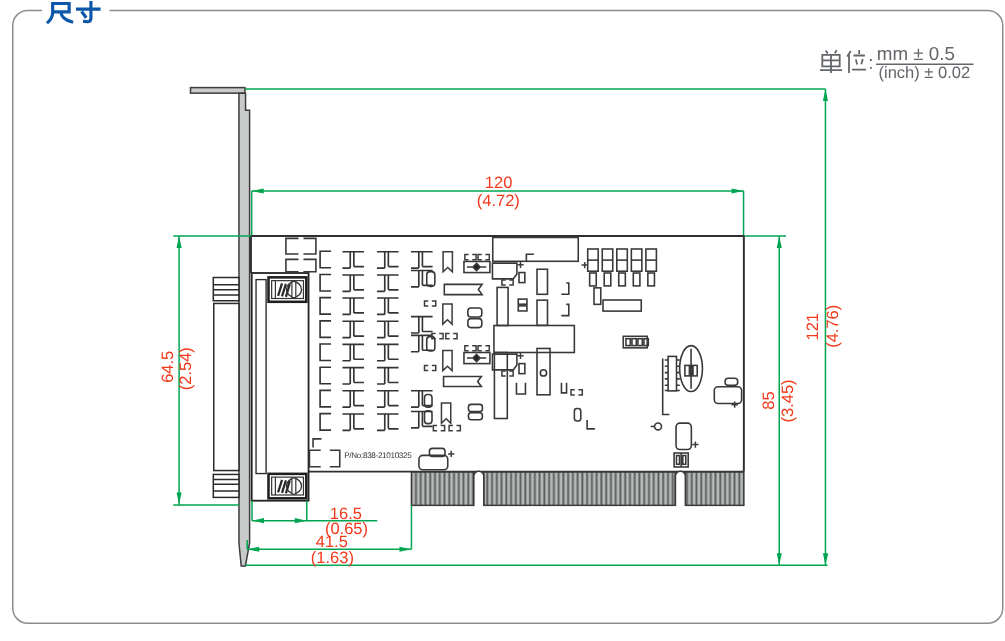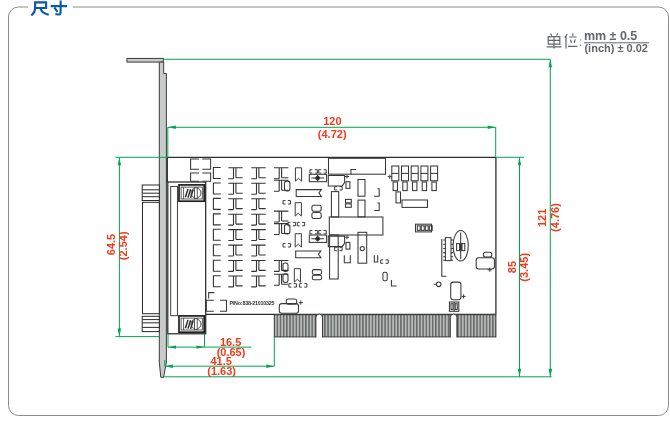--- a/index.html
+++ b/index.html
@@ -1,17 +1,17 @@
 <!DOCTYPE html>
 <html><head>
 <meta charset="utf-8">
 <style>
 html,body{margin:0;padding:0;background:#fff;}
 #page{position:relative;width:670px;height:427px;background:#fff;overflow:hidden;
-font-family:"Liberation Sans",sans-serif;font-weight:bold;}
+font-family:"Liberation Sans",sans-serif;}
 svg{position:absolute;left:0;top:0;}
 </style>
 </head>
 <body>
 <div id="page">
 <svg width="670" height="427" viewBox="0 0 670 427">
 <defs>
 <pattern id="fp" width="3.17" height="4" patternUnits="userSpaceOnUse">
  <rect width="3.17" height="4" fill="#b7bab9"></rect>
  <rect x="0.9" width="1.25" height="4" fill="#585d5c"></rect>

